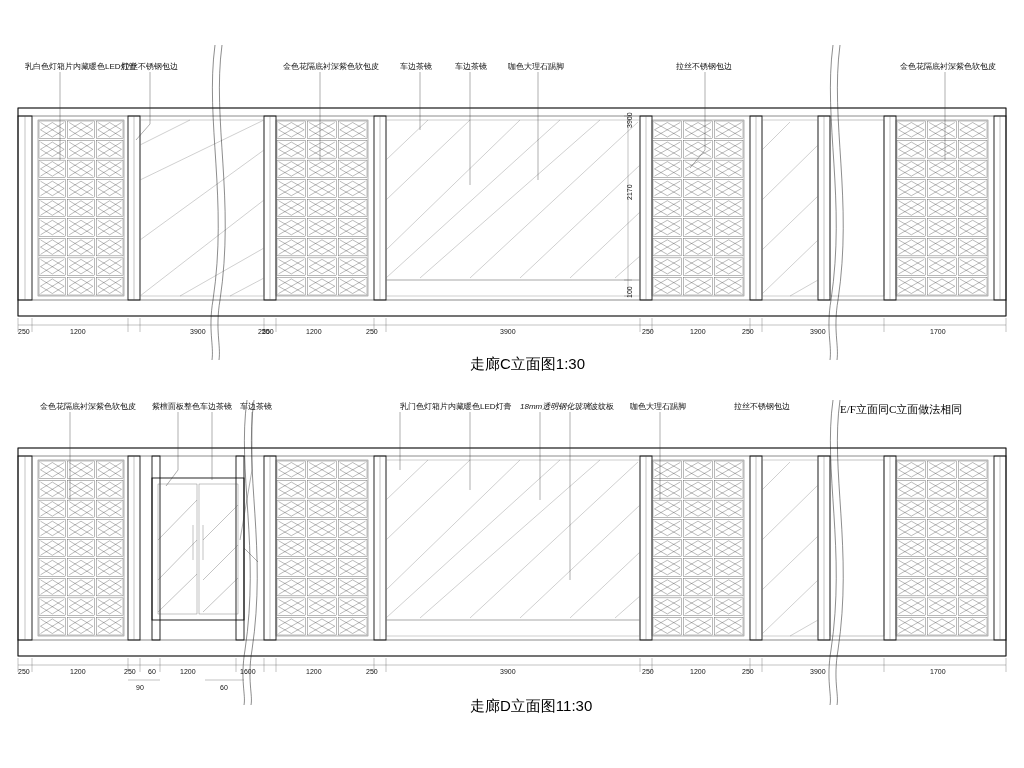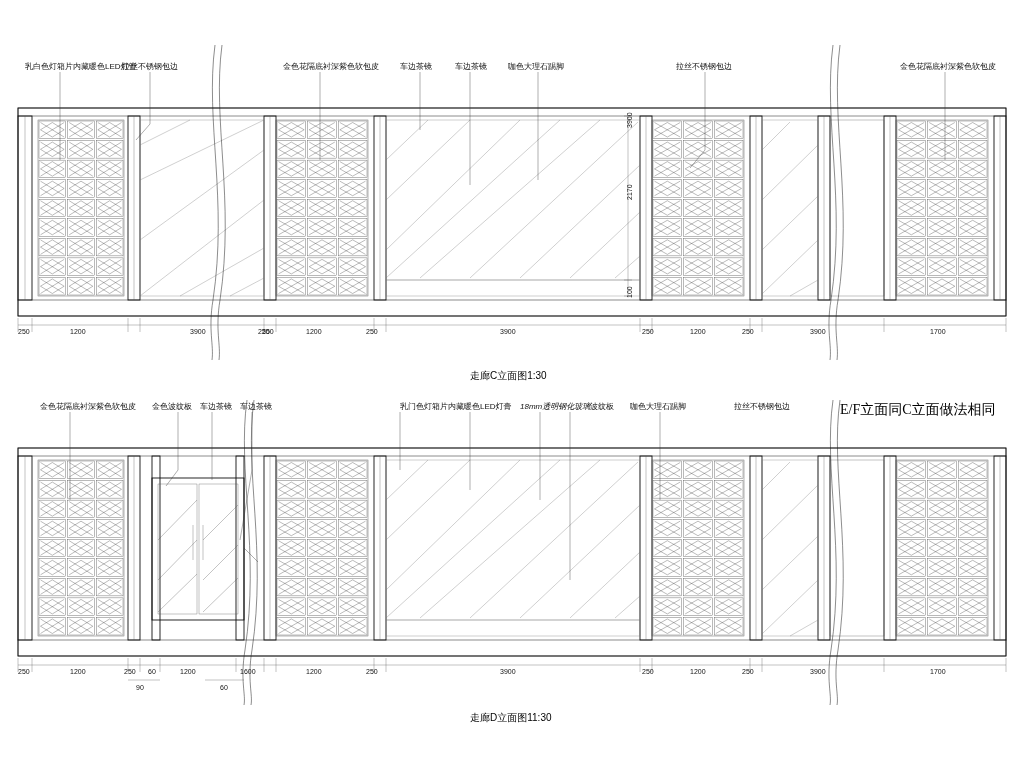--- a/index.html
+++ b/index.html
@@ -31,29 +31,28 @@
   }
   .dim {
     position: absolute;
     font-size: 7px;
     line-height: 8px;
     white-space: nowrap;
     color: #111;
   }
   .title-cap {
     position: absolute;
-    font-size: 10px;
+    font-size: 15px;
     line-height: 12px;
     white-space: nowrap;
     color: #000;
-    margin-top: 12px;
   }
   .note-big {
     position: absolute;
-    font-size: 14px;
+    font-size: 11px;
     line-height: 15px;
     white-space: nowrap;
     color: #000;
     font-family: "Liberation Serif", serif;
   }
   .vdim {
     position: absolute;
     font-size: 7px;
     color: #111;
     transform-origin: left top;
@@ -1241,21 +1240,21 @@
   <div class="dim" style="left:810px; top:328px;">3900</div>
   <div class="dim" style="left:930px; top:328px;">1700</div>
 
   <div class="vdim" style="left:626px; top:128px;">3900</div>
   <div class="vdim" style="left:626px; top:200px;">2170</div>
   <div class="vdim" style="left:626px; top:298px;">100</div>
 
   <div class="title-cap" style="left:470px; top:358px;">走廊C立面图1:30</div>
 
   <div class="lbl" style="left:40px;  top:402px;">金色花隔底衬深紫色软包皮</div>
-  <div class="lbl" style="left:152px; top:402px;">金色波纹板</div>
+  <div class="lbl" style="left:152px; top:402px;">紫檀面板整色</div>
   <div class="lbl" style="left:200px; top:402px;">车边茶镜</div>
   <div class="lbl" style="left:240px; top:402px;">车边茶镜</div>
   <div class="lbl" style="left:372px; top:402px;padding-left:28px;">乳门色灯箱片内藏暖色LED灯膏</div>
   <div class="lbl" style="left:520px; top:402px;font-style:italic;">18mm透明钢化玻璃</div>
   <div class="lbl" style="left:590px; top:402px;">波纹板</div>
   <div class="lbl" style="left:630px; top:402px;">咖色大理石踢脚</div>
   <div class="lbl" style="left:734px; top:402px;">拉丝不锈钢包边</div>
 
   <div class="dim" style="left:18px;  top:668px;">250</div>
   <div class="dim" style="left:70px;  top:668px;">1200</div>

